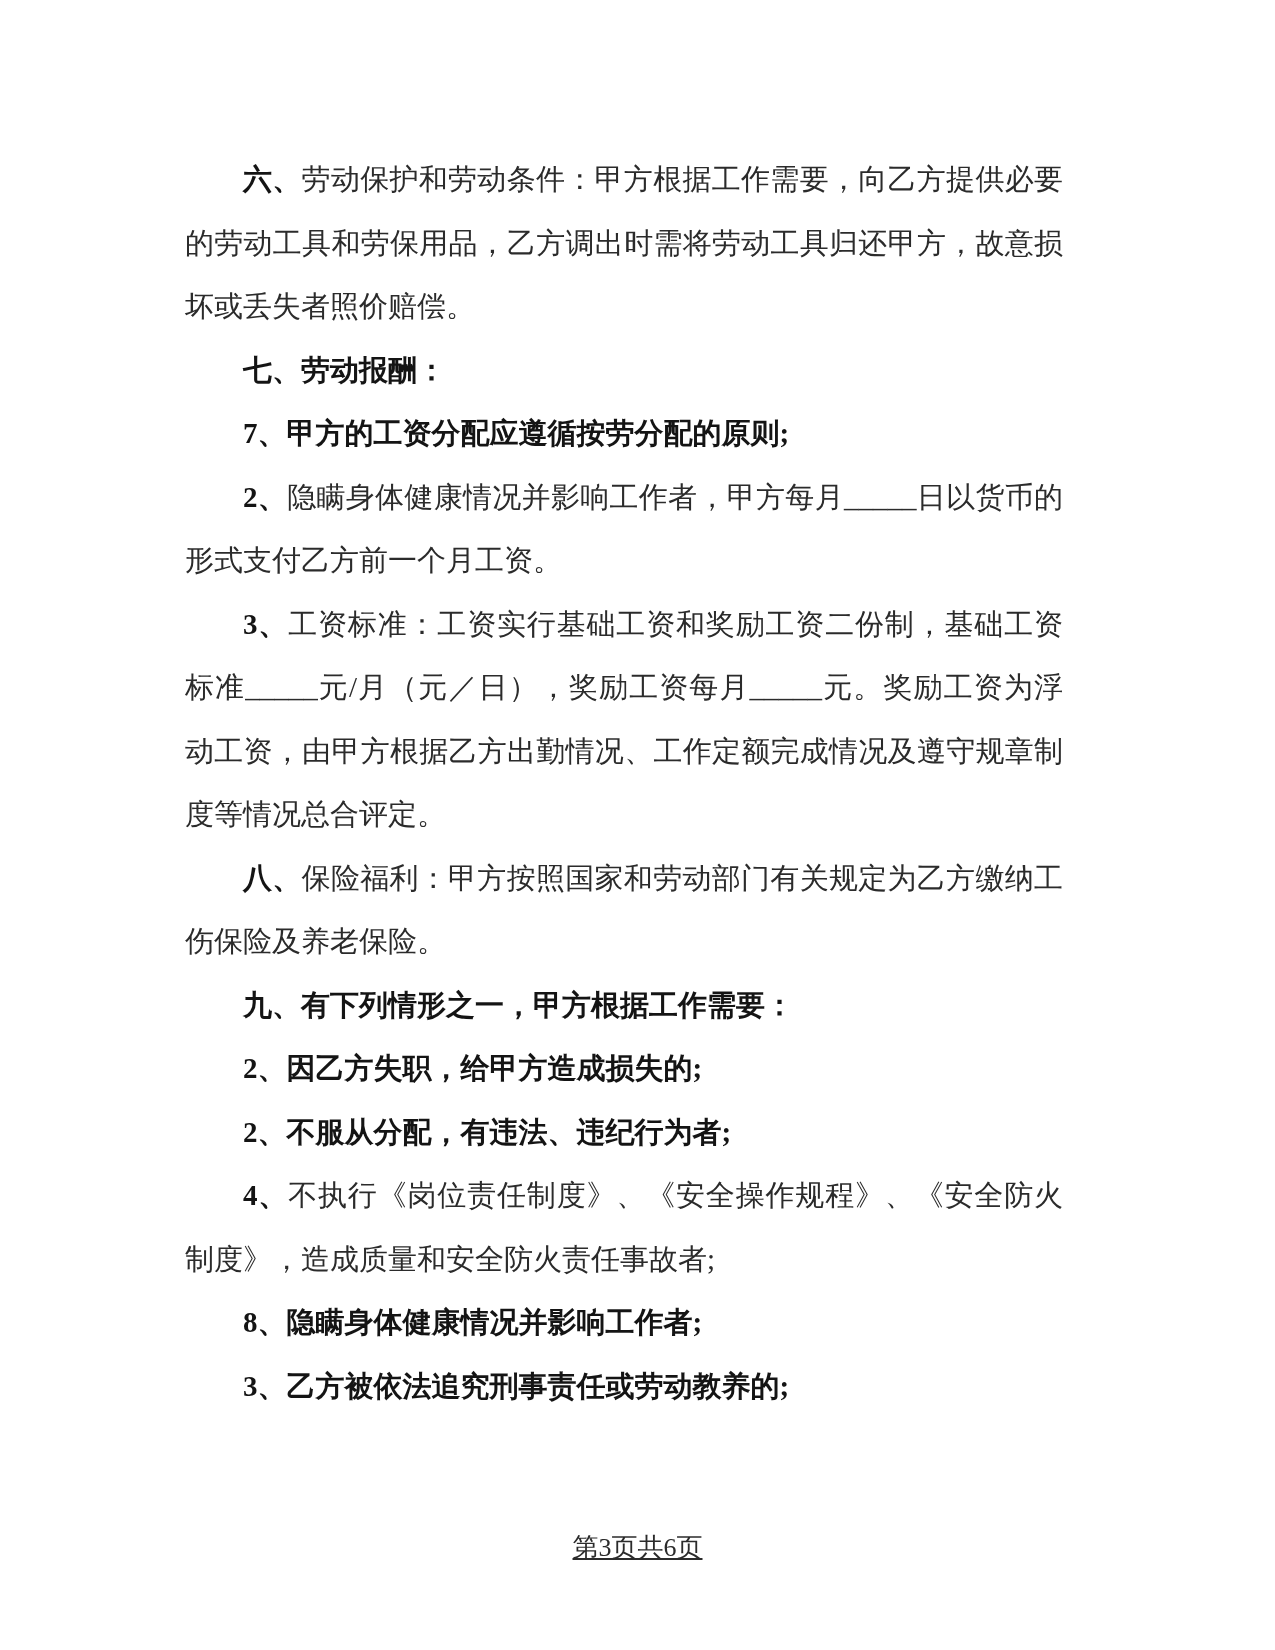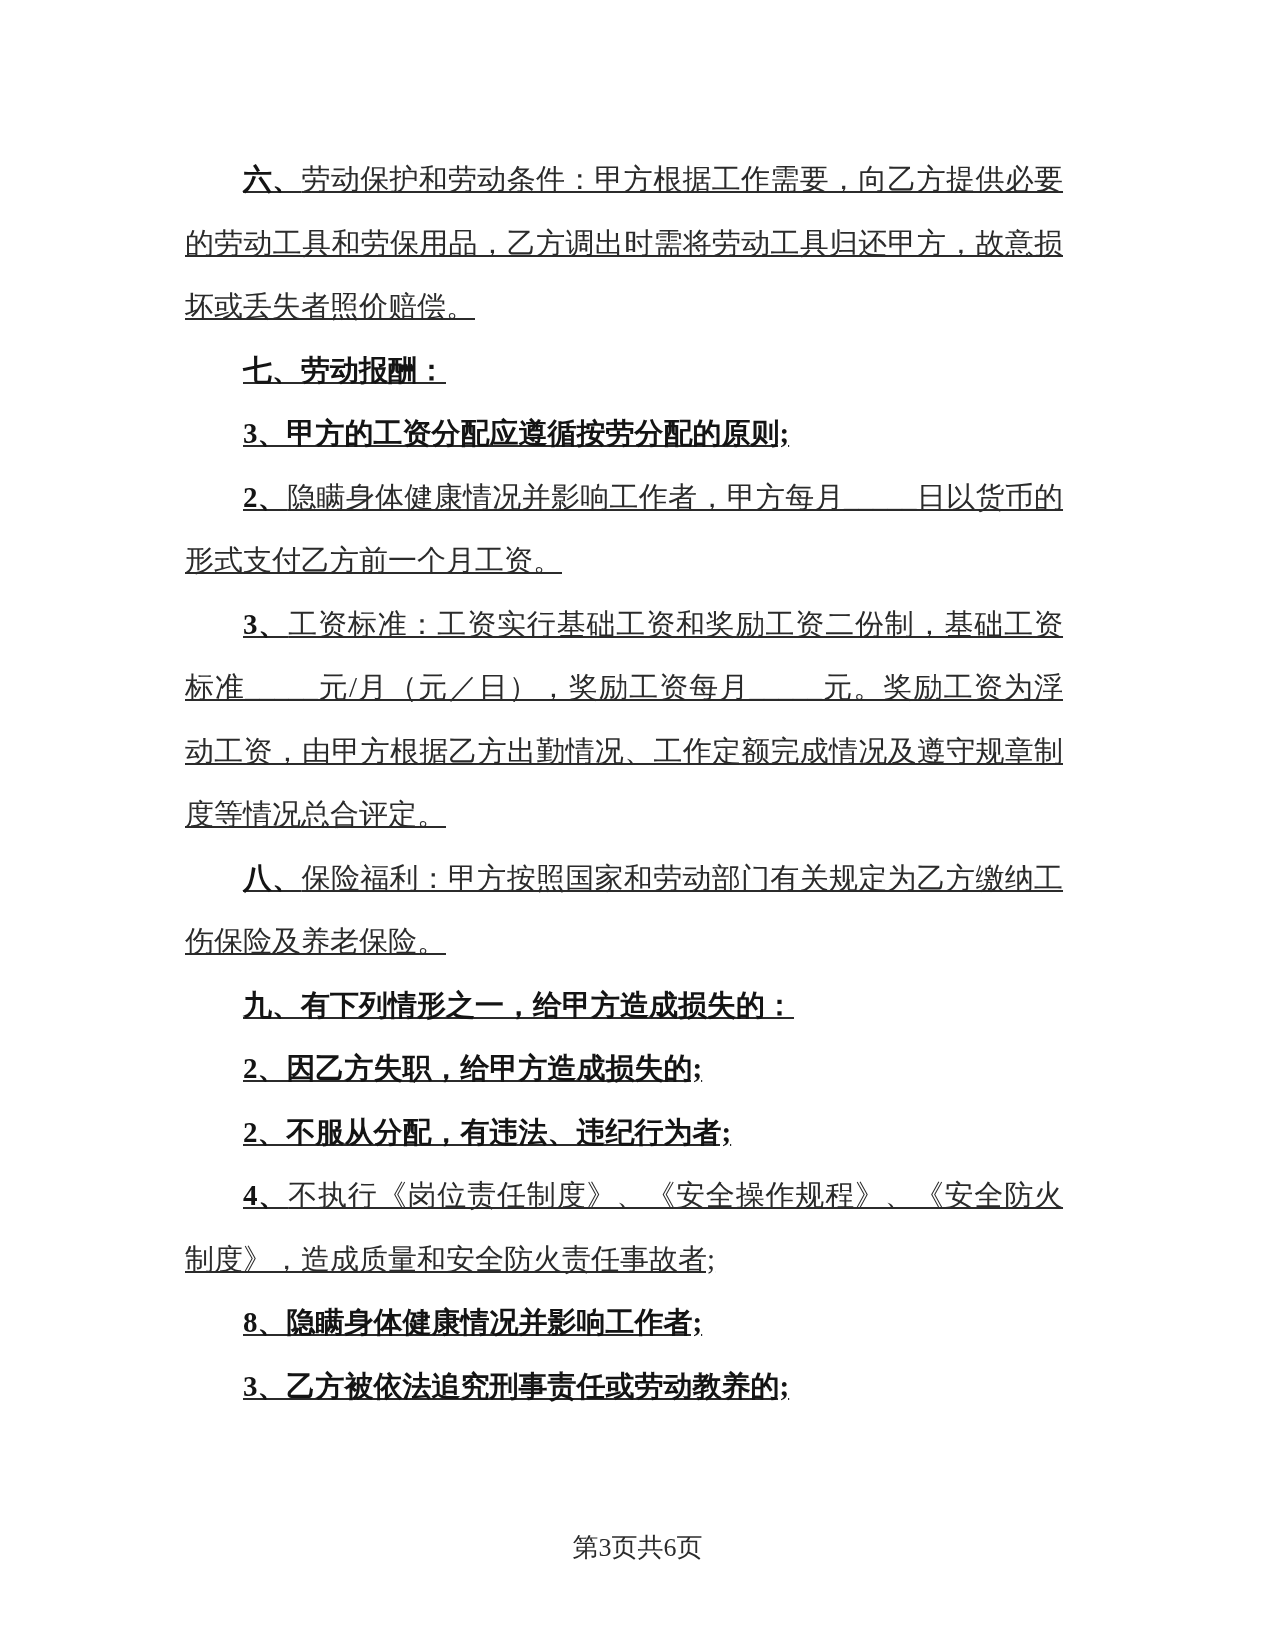--- a/index.html
+++ b/index.html
@@ -21,52 +21,52 @@
     width: 878px;
     font-size: 29px;
     line-height: 63.5px;
     color: #2b2b2b;
     text-align: justify;
   }
   .doc-body p {
     margin: 0;
     padding: 0;
     text-indent: 2em;
-    text-decoration: underline;
   }
   .seg {
     font-weight: normal;
   }
   .seg.bold {
     font-weight: bold;
     color: #141414;
   }
   .page-footer {
     position: absolute;
     top: 1532px;
     left: 0;
     width: 1275px;
     text-align: center;
     font-size: 26px;
     line-height: 32px;
     color: #2b2b2b;
+    text-decoration: underline;
   }
 </style>
 </head>
 <body>
 
 <main>
   <div class="doc-body">
       <p><span class="seg bold">六、</span><span class="seg">劳动保护和劳动条件：甲方根据工作需要，向乙方提供必要的劳动工具和劳保用品，乙方调出时需将劳动工具归还甲方，故意损坏或丢失者照价赔偿。</span></p>
       <p><span class="seg bold">七、劳动报酬：</span></p>
-      <p><span class="seg bold">3、甲方的工资分配应遵循按劳分配的原则;</span></p>
+      <p><span class="seg bold">7、甲方的工资分配应遵循按劳分配的原则;</span></p>
       <p><span class="seg bold">2、</span><span class="seg">隐瞒身体健康情况并影响工作者，甲方每月_____日以货币的形式支付乙方前一个月工资。</span></p>
       <p><span class="seg bold">3、</span><span class="seg">工资标准：工资实行基础工资和奖励工资二份制，基础工资标准_____元/月（元／日），奖励工资每月_____元。奖励工资为浮动工资，由甲方根据乙方出勤情况、工作定额完成情况及遵守规章制度等情况总合评定。</span></p>
       <p><span class="seg bold">八、</span><span class="seg">保险福利：甲方按照国家和劳动部门有关规定为乙方缴纳工伤保险及养老保险。</span></p>
-      <p><span class="seg bold">九、有下列情形之一，给甲方造成损失的：</span></p>
+      <p><span class="seg bold">九、有下列情形之一，甲方根据工作需要：</span></p>
       <p><span class="seg bold">2、因乙方失职，给甲方造成损失的;</span></p>
       <p><span class="seg bold">2、不服从分配，有违法、违纪行为者;</span></p>
       <p><span class="seg bold">4、</span><span class="seg">不执行《岗位责任制度》、《安全操作规程》、《安全防火制度》，造成质量和安全防火责任事故者;</span></p>
       <p><span class="seg bold">8、隐瞒身体健康情况并影响工作者;</span></p>
       <p><span class="seg bold">3、乙方被依法追究刑事责任或劳动教养的;</span></p>
     </div>
   <div class="page-footer">第3页共6页</div>
 </main>
 
 </body></html>

